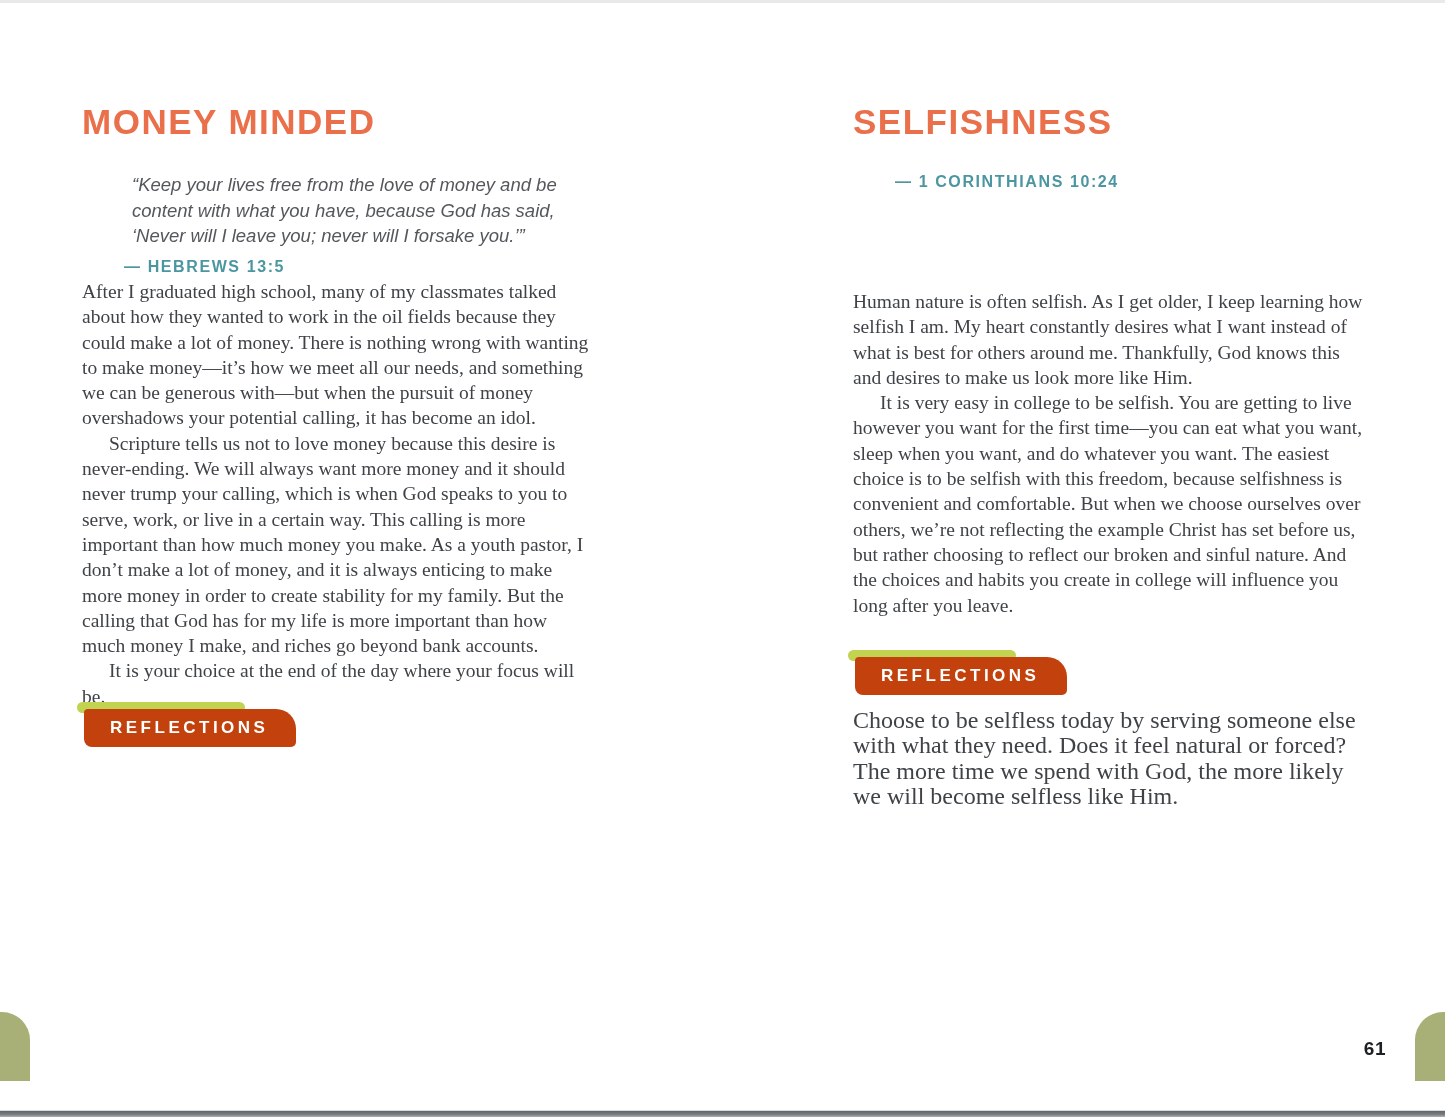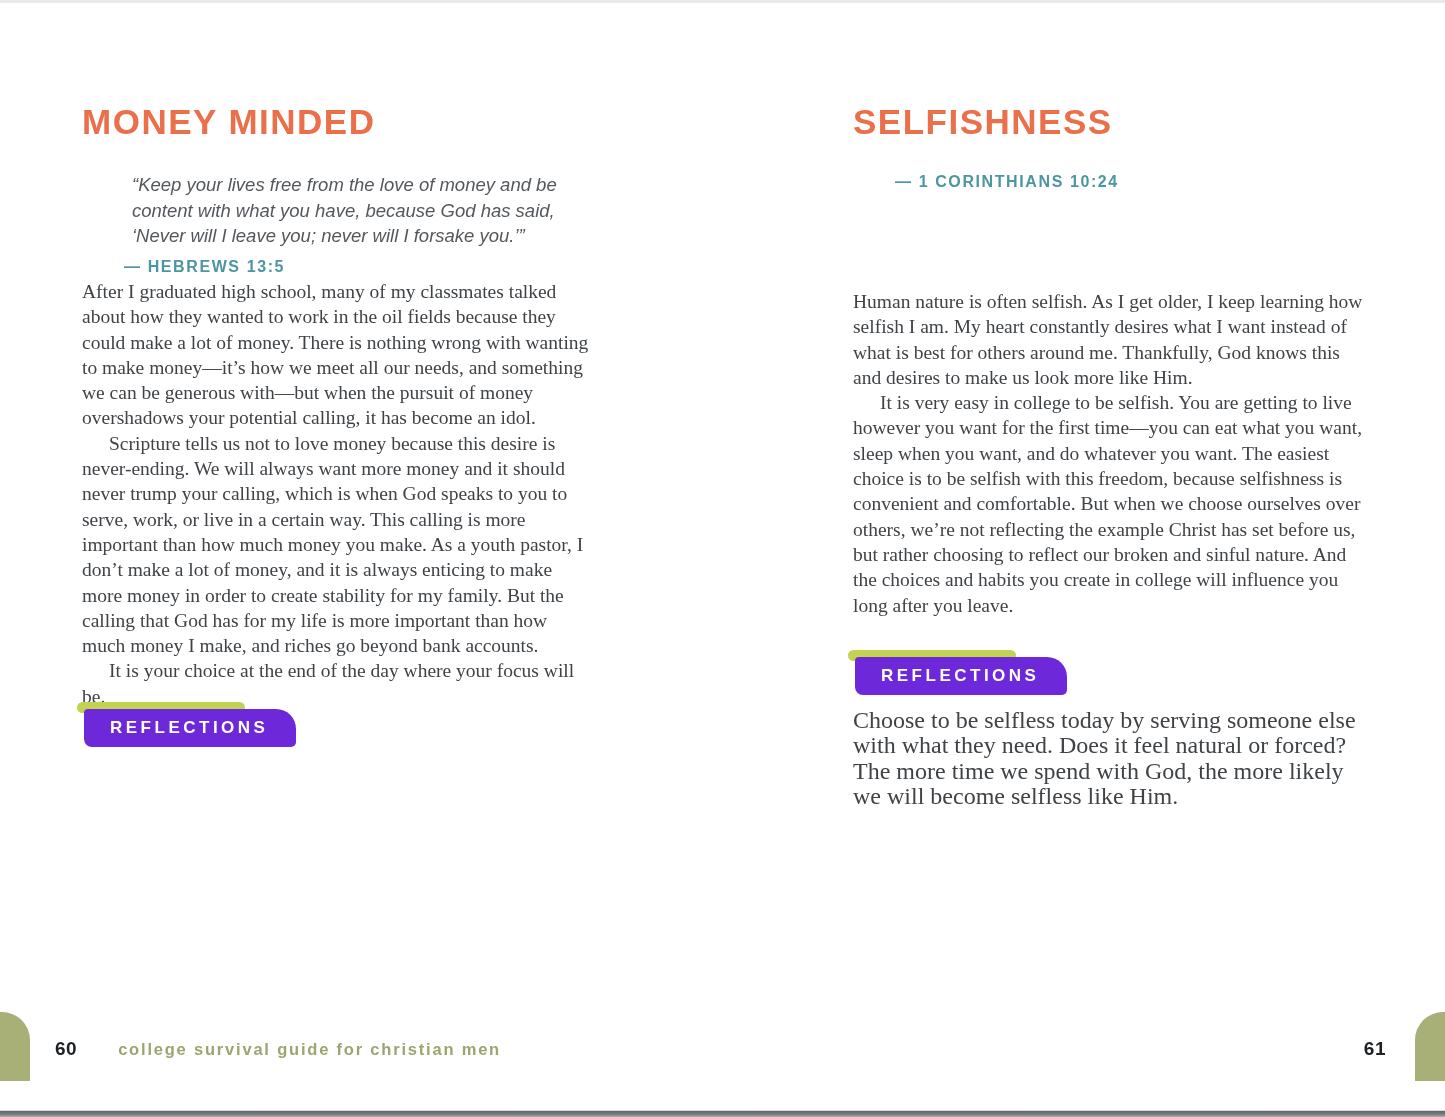--- a/index.html
+++ b/index.html
@@ -56,21 +56,21 @@
   #right-page .reflections-block { top: 642px; }
   .badge-wrap { position: relative; display: inline-block; margin-left: 2px; }
   .badge-highlight {
     position: absolute; top: 0; left: -7px;
     width: 168px; height: 11px; border-radius: 6px;
     background: #C2D351;
   }
   .reflections-badge {
     position: relative; margin-top: 7px;
     display: inline-block;
-    background: #6d28d9;
+    background: #c2410c;
     color: #ffffff;
     font-size: 17px; font-weight: bold; letter-spacing: 3.5px;
     padding: 9px 28px 9px 26px;
     border-radius: 4px 20px 5px 8px;
   }
   .reflections-text {
     margin: 13px 0 0 0;
     font-family: "Liberation Serif", serif;
     font-size: 24px; line-height: 25.3px; color: #3F4347;
     width: 512px;
@@ -139,24 +139,20 @@
 
     <div class="reflections-block">
       <div class="badge-wrap">
         <div class="badge-highlight"></div>
         <div class="reflections-badge">REFLECTIONS</div>
       </div>
       <p class="reflections-text">Choose to be selfless today by serving someone else with what they need. Does it feel natural or forced? The more time we spend with God, the more likely we will become selfless like Him.</p>
     </div>
   </div>
 
-  <div class="footer-left">
-    <span class="page-number">60</span>
-    <span class="footer-book-title">college survival guide for christian men</span>
-  </div>
   <div class="footer-right">
     <span class="page-number">61</span>
   </div>
 
   <div class="corner-decoration left"></div>
   <div class="corner-decoration right"></div>
   <div class="bottom-edge"></div>
 </div>
 
 </body></html>

